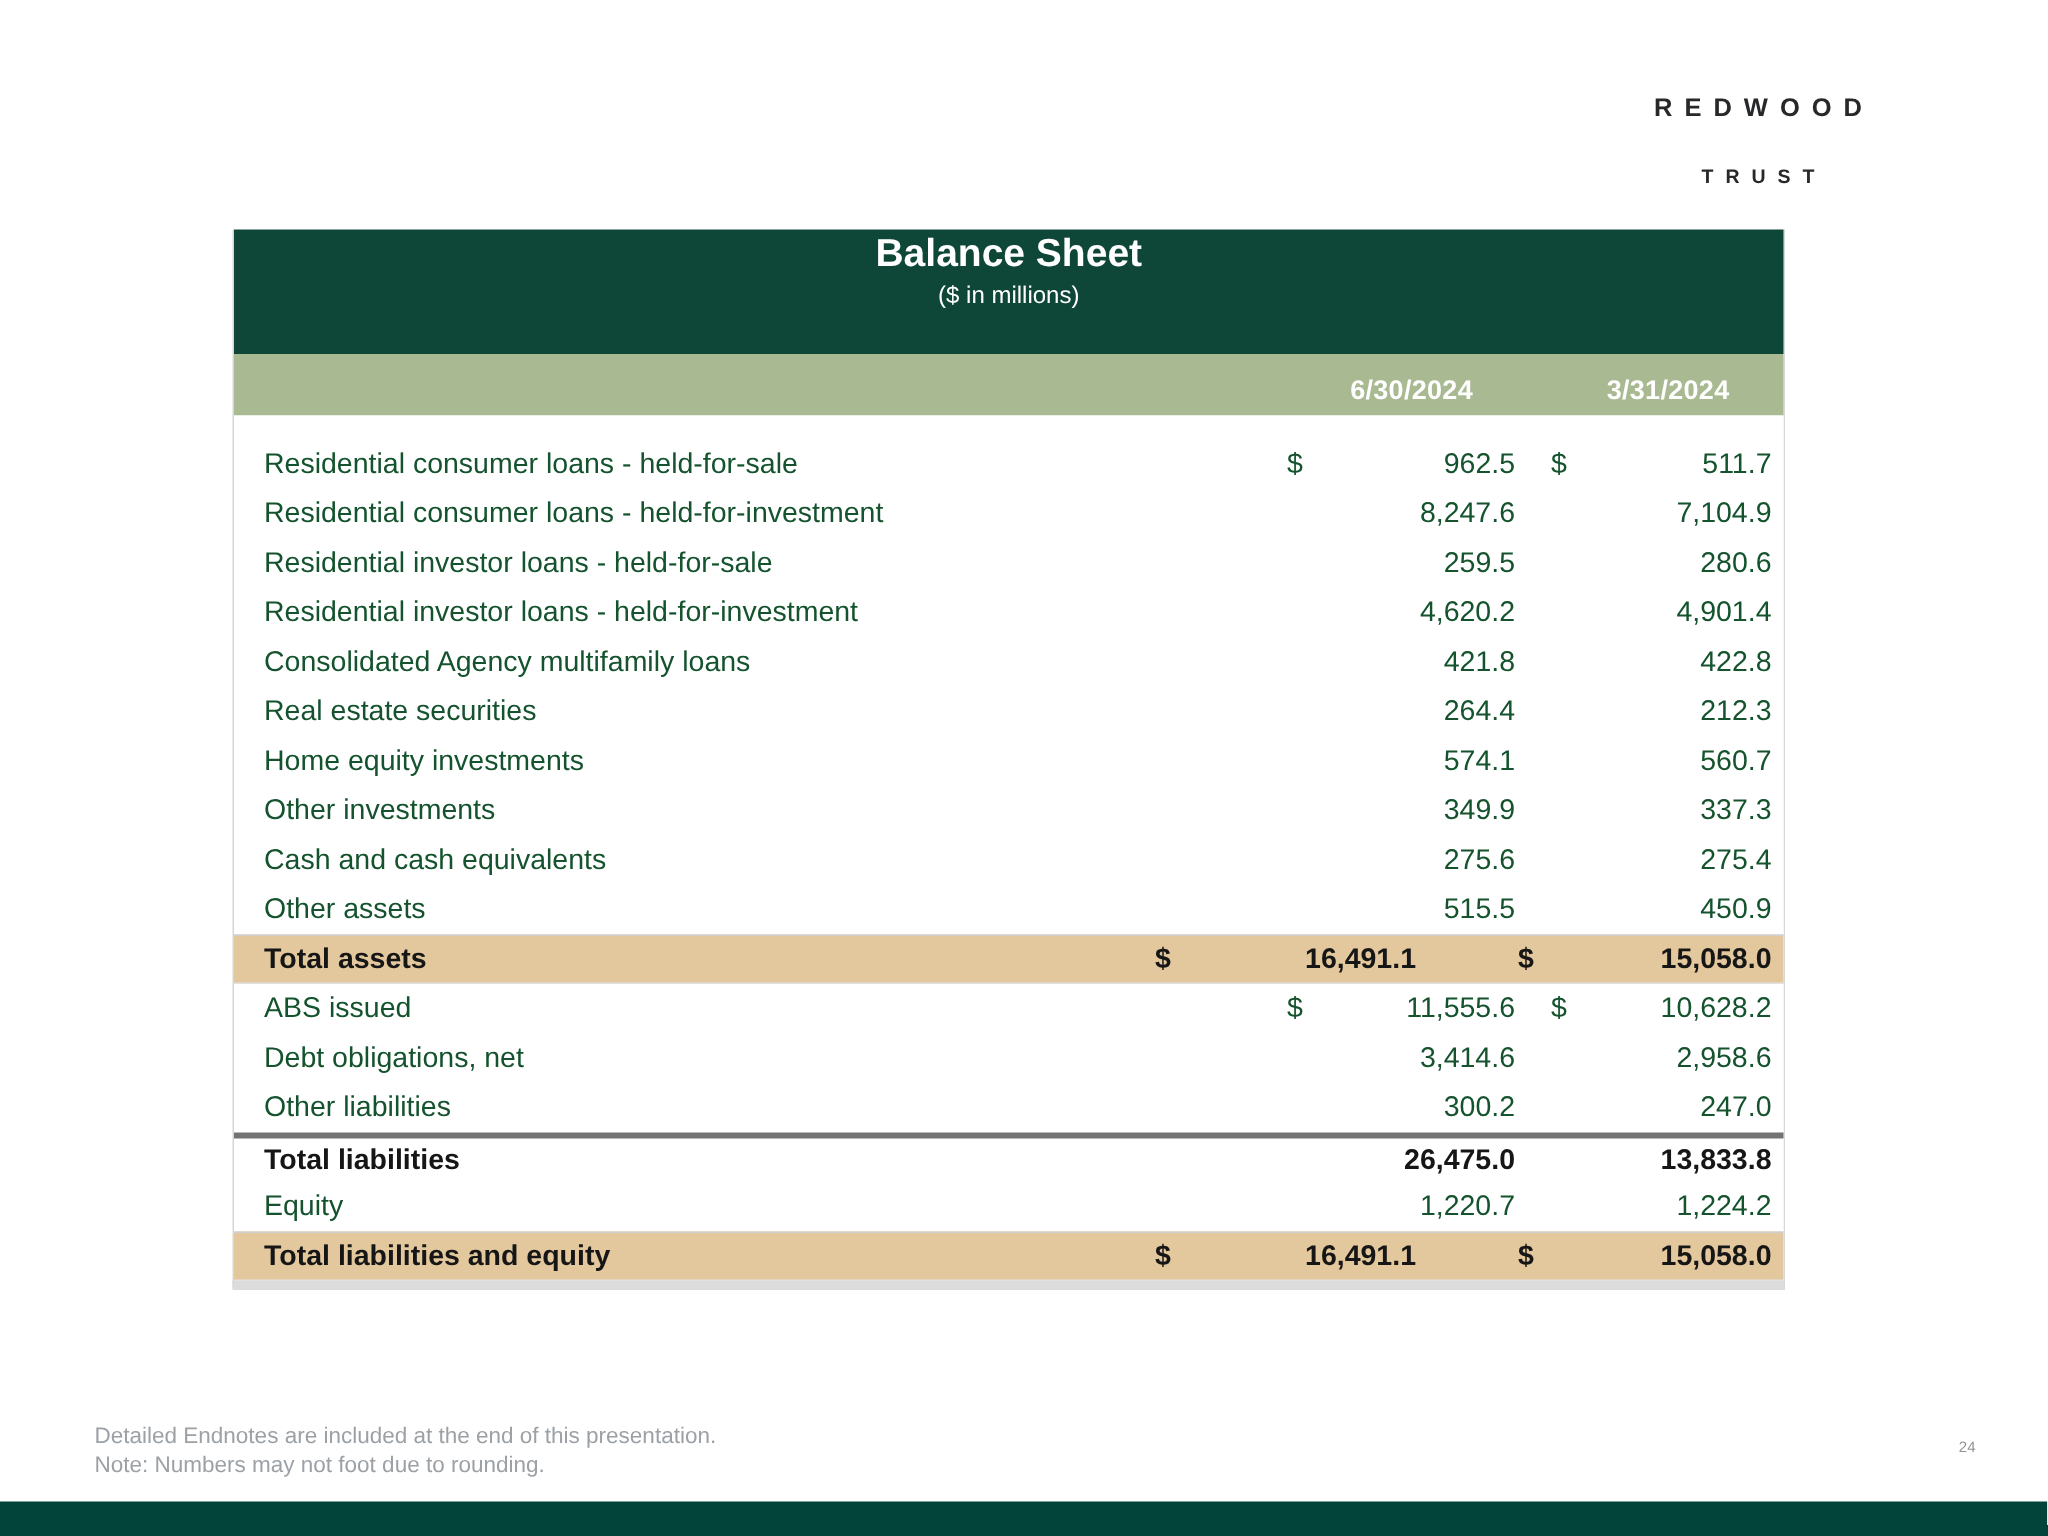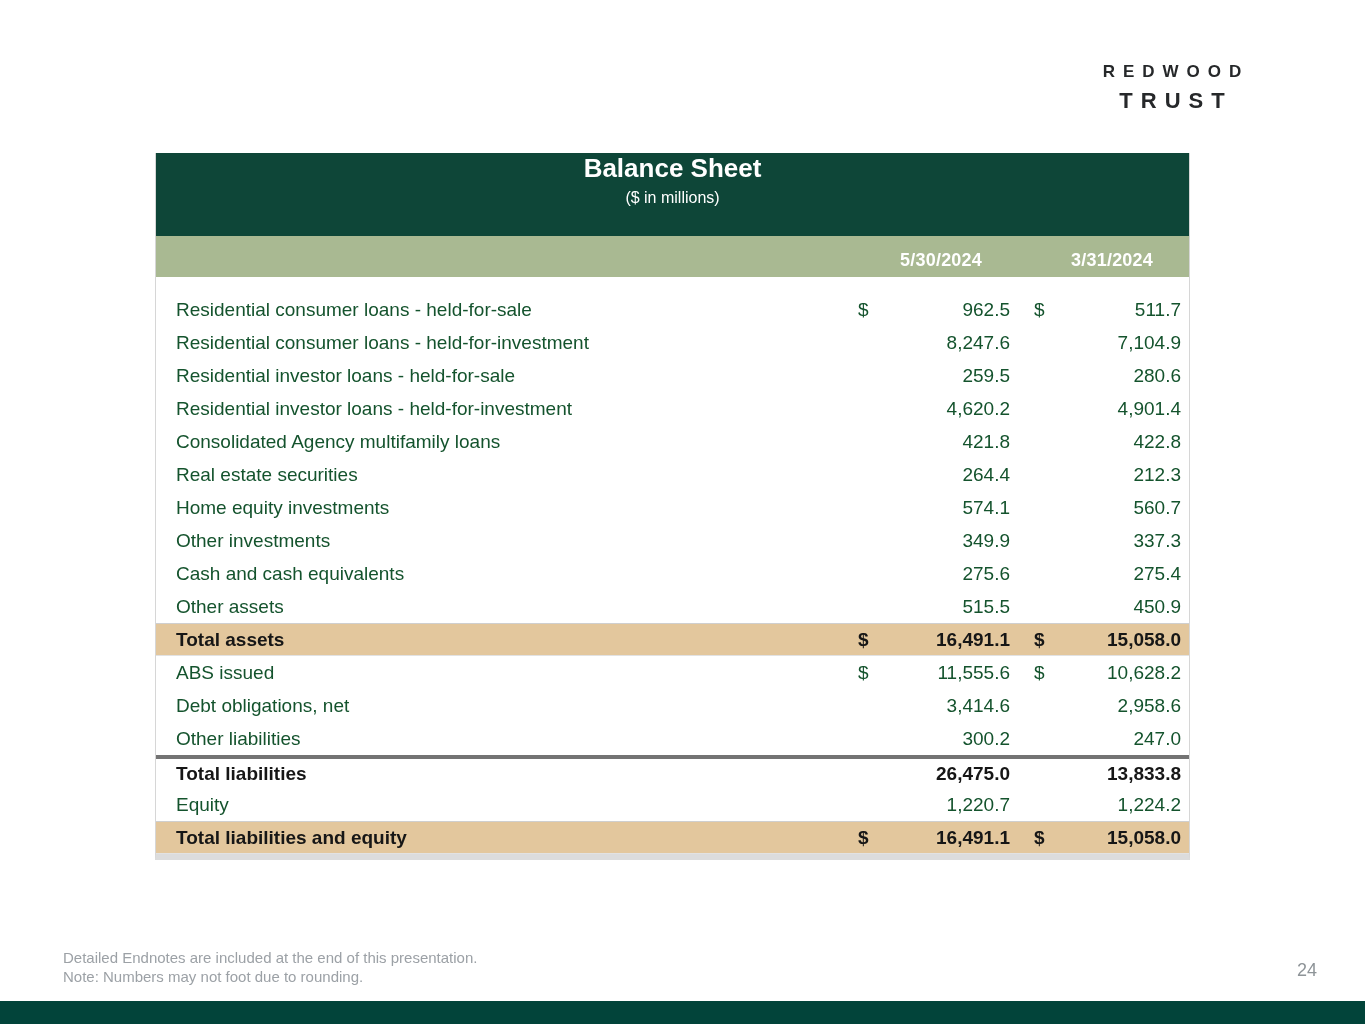--- a/index.html
+++ b/index.html
@@ -25,24 +25,24 @@
     text-align: center;
     color: #26282a;
     font-weight: bold;
   }
   .logo .logo-line1 {
     font-size: 17px;
     letter-spacing: 8px;
     line-height: 20px;
   }
   .logo .logo-line2 {
-    font-size: 22px;
+    font-size: 13px;
     letter-spacing: 8px;
     line-height: 20px;
-    margin-top: 9px;
+    margin-top: 26px;
   }
 
   
   .table-card {
     position: absolute;
     left: 155px;
     top: 153px;
     width: 1035px;
     border-left: 1px solid #d6d6d6;
     border-right: 1px solid #d6d6d6;
@@ -106,41 +106,42 @@
   }
   .row .cell-label   { white-space: nowrap; overflow: hidden; }
   .row .cell-dollar  { text-align: left; padding-left: 2px; }
   .row .cell-value   { text-align: right; }
   .row.total-highlight {
     background: var(--tan, #e3c79d);
     font-weight: bold;
     color: #161616;
     border-top: 1px solid #cfcfcf;
     border-bottom: 1px solid #e2e2e2;
+    gap: 22px;
   }
   .row.total-bold {
     font-weight: bold;
     color: #161616;
     border-top: 4px solid #737373;
   }
 
   
   .footnotes {
     position: absolute;
     left: 63px;
     top: 948px;
     font-size: 15px;
     line-height: 19px;
     color: #9ca1a6;
   }
   .page-number {
     position: absolute;
     top: 960px;
     right: 48px;
-    font-size: 18px;
+    font-size: 10px;
     color: #8e9498;
     text-align: right;
   }
 
   
   .bottom-bar {
     position: absolute;
     left: 0;
     bottom: 0;
     width: 100%;
@@ -159,21 +160,21 @@
   </div>
 
   <div class="table-card">
 
     <div class="card-header">
       <div class="card-title">Balance Sheet</div>
       <div class="card-subtitle">($ in millions)</div>
     </div>
 
     <div class="date-band grid-cols">
-      <span class="date-cell-1">5/30/2024</span>
+      <span class="date-cell-1">6/30/2024</span>
       <span class="date-cell-2">3/31/2024</span>
     </div>
 
     <div class="table-body">
   <div class="row grid-cols normal">
     <span class="cell-label">Residential consumer loans - held-for-sale</span>
     <span class="cell-dollar">$</span>
     <span class="cell-value">962.5</span>
     <span class="cell-spacer"></span>
     <span class="cell-dollar">$</span>

